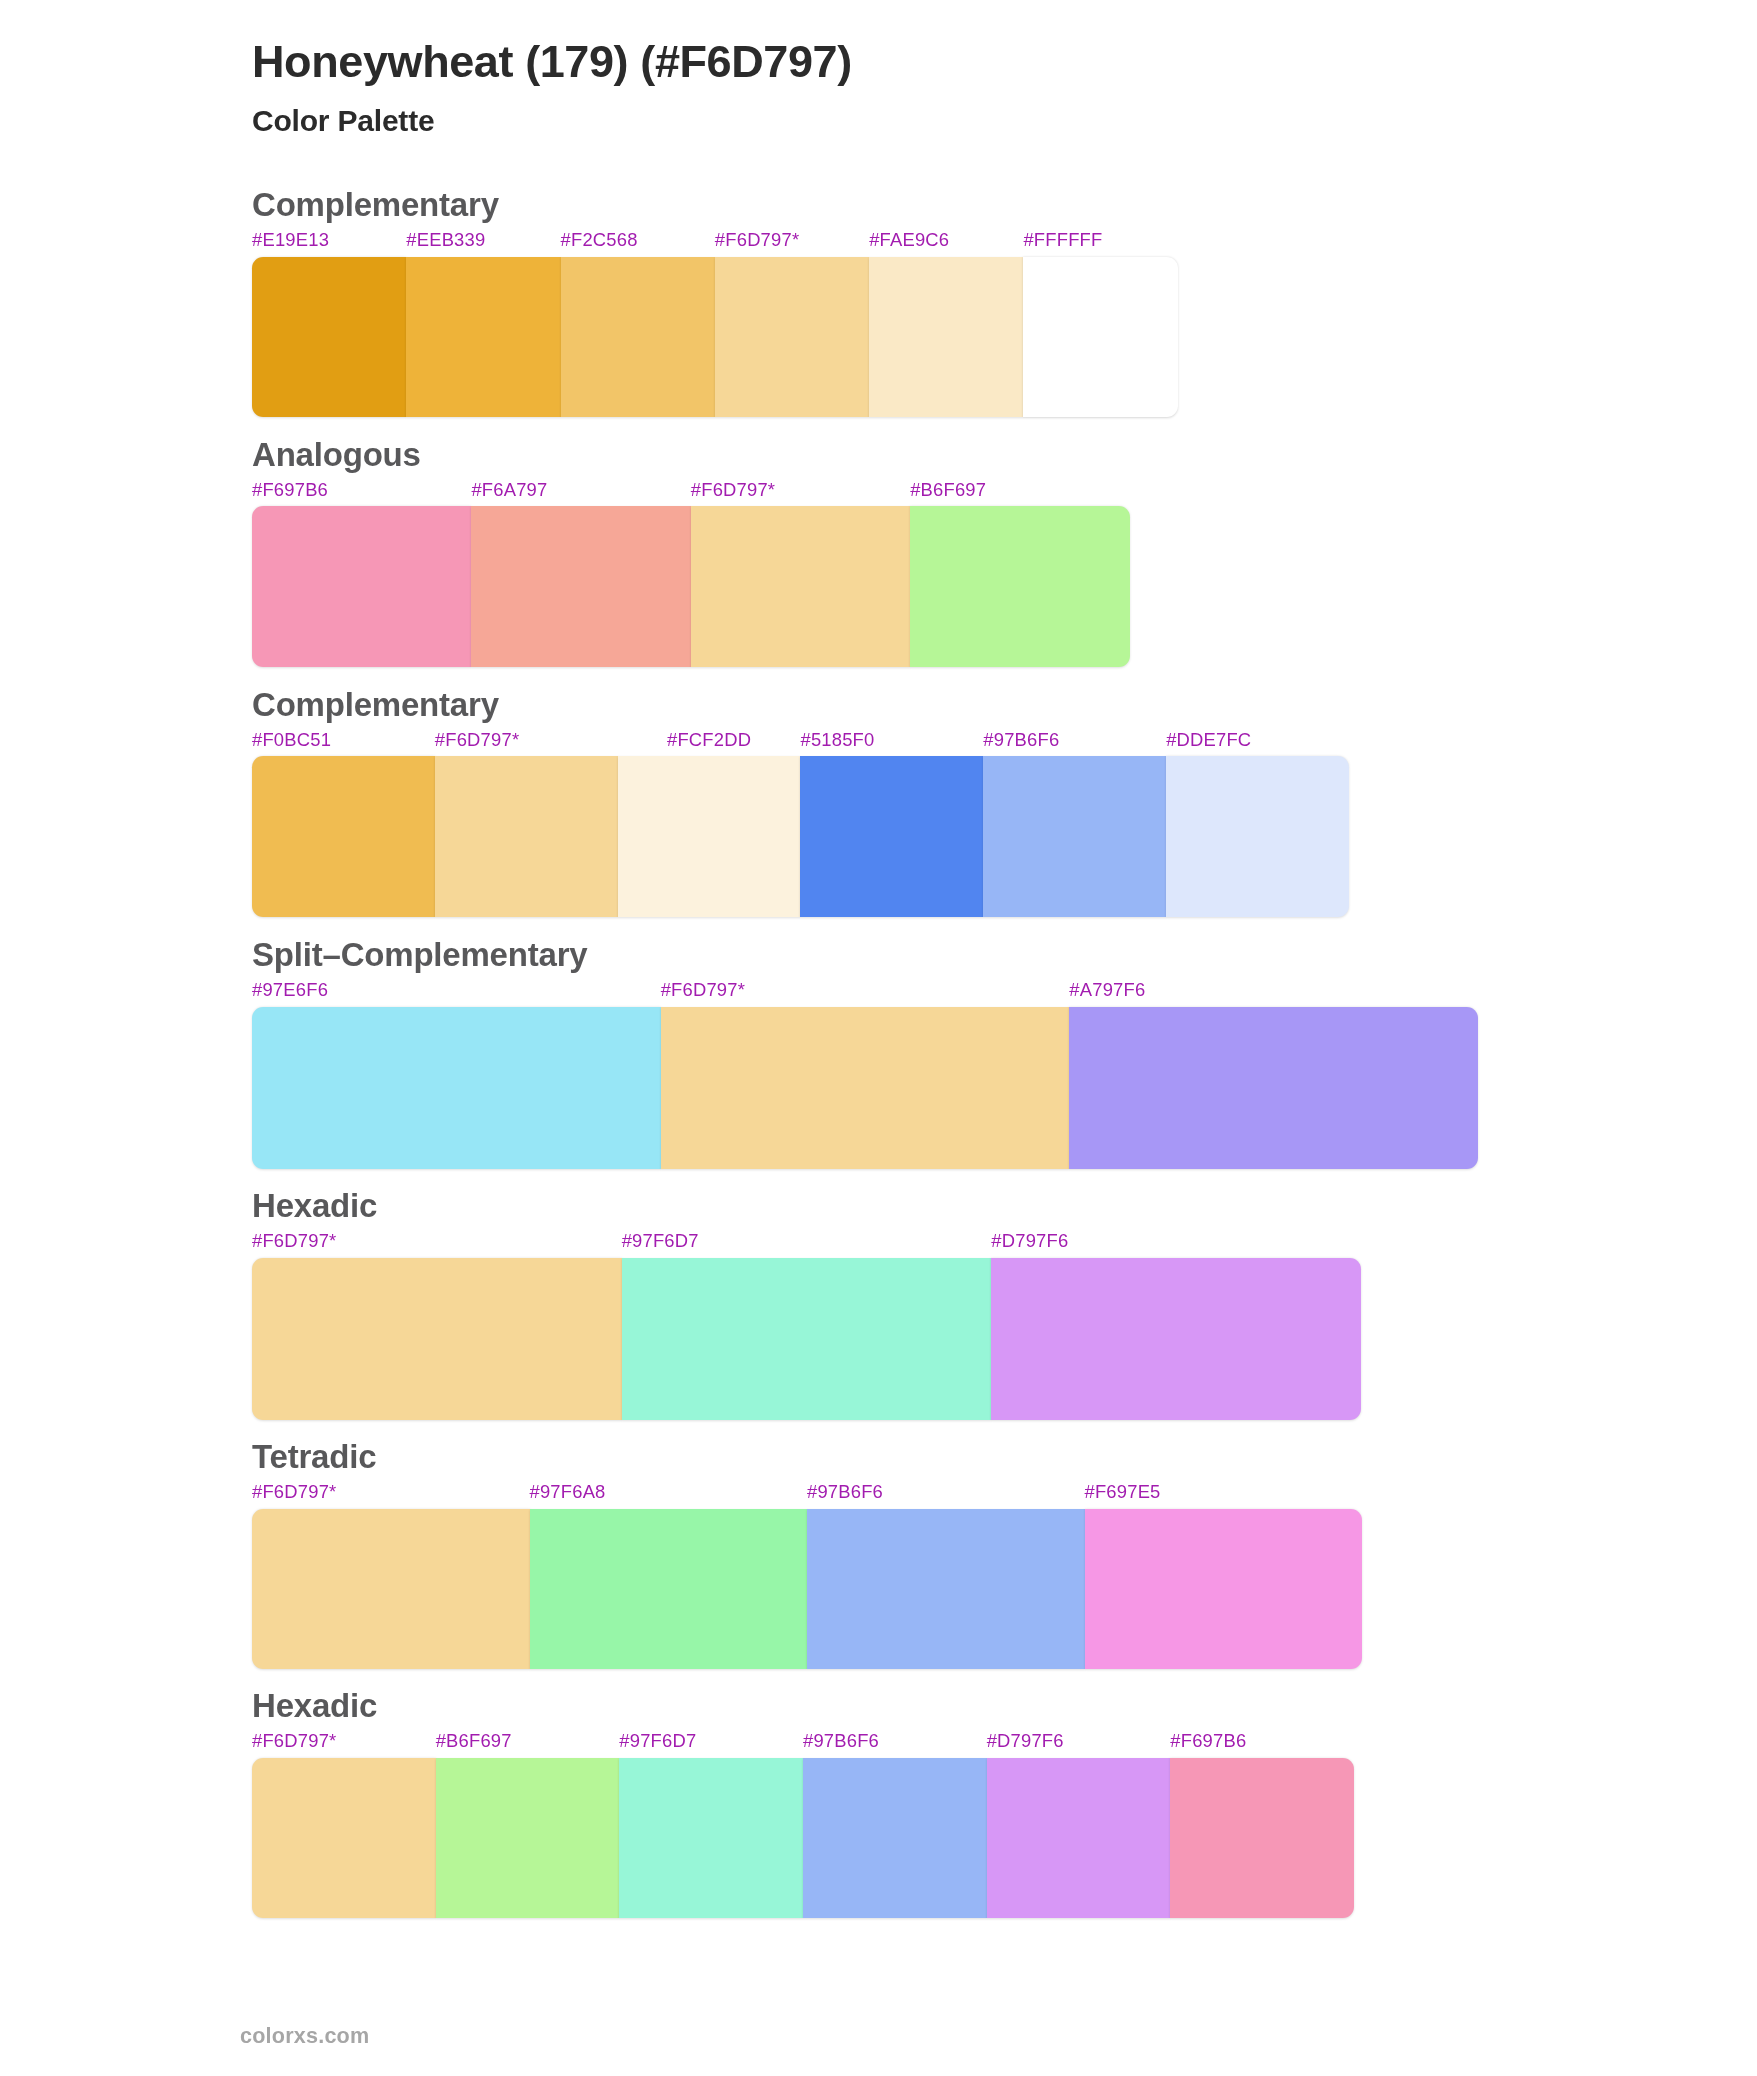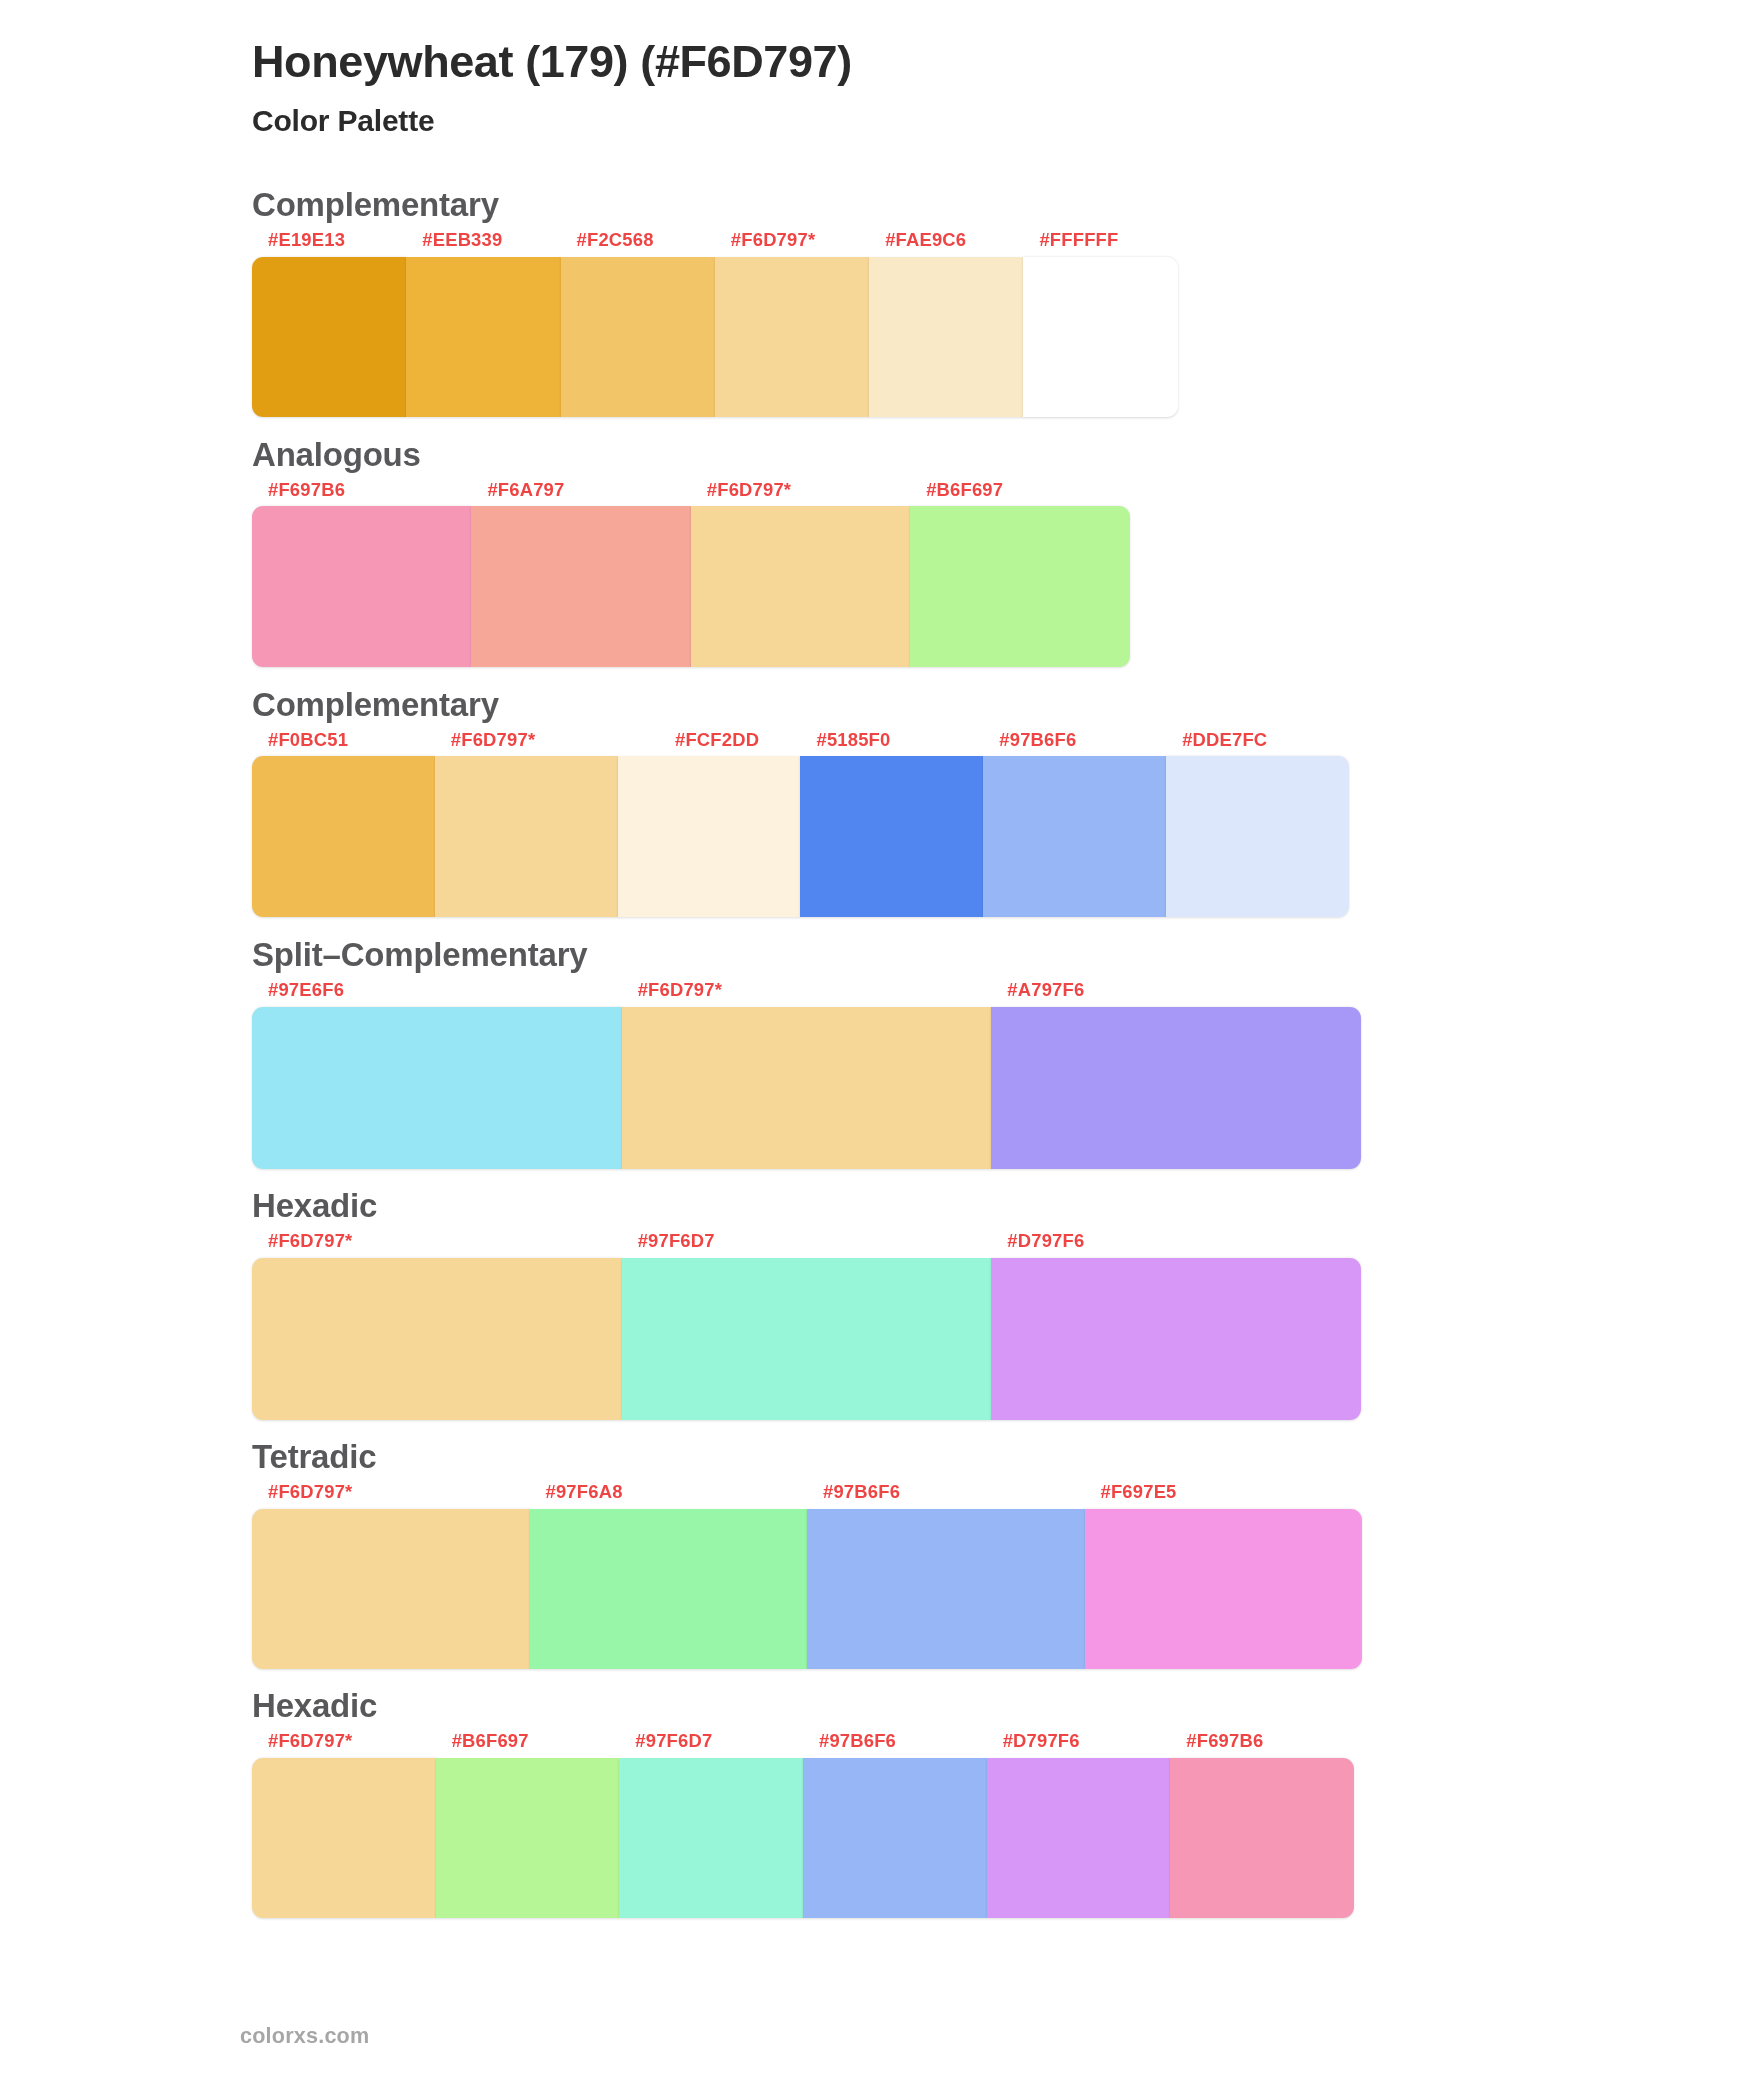--- a/index.html
+++ b/index.html
@@ -58,27 +58,26 @@
   .swatch-row {
     display: flex;
     align-items: flex-start;
   }
   .swatch {
     position: relative;
     box-sizing: border-box;
   }
   .swatch-label {
     font-size: 18.4px;
-    font-weight: bold;
-    color: #ef4444;
+    font-weight: normal;
+    color: #a21caf;
     letter-spacing: 0.2px;
     line-height: 1;
     padding-bottom: 7.2px;
     white-space: nowrap;
-    margin-left: 16px;
   }
   .swatch-chip {
     height: 160px;
     border-radius: 11.2px;
     box-shadow: 0 0.8px 2.4px rgba(0,0,0,0.13);
   }
   .swatch-chip.is-white {
     box-shadow: 0 0.8px 2.4px rgba(0,0,0,0.16);
   }
   
@@ -188,21 +187,21 @@
             <div class="swatch-chip" style="background: rgb(151, 182, 246); border-radius: 0px;"></div>
           </div>
           <div class="swatch" style="width: 16.6667%;">
             <div class="swatch-label">#DDE7FC</div>
             <div class="swatch-chip" style="background: rgb(221, 231, 252); border-top-left-radius: 0px; border-bottom-left-radius: 0px;"></div>
           </div>
         </div>
       </div>
       <div class="palette-section sec-split">
         <div class="section-title">Split–Complementary</div>
-        <div class="swatch-row" style="width: 1109px; justify-content: center;">
+        <div class="swatch-row" style="width: 1226px; justify-content: center;">
           <div class="swatch" style="width: 33.3333%;">
             <div class="swatch-label">#97E6F6</div>
             <div class="swatch-chip" style="background: rgb(151, 230, 246); border-top-right-radius: 0px; border-bottom-right-radius: 0px;"></div>
           </div>
           <div class="swatch" style="width: 33.3333%;">
             <div class="swatch-label">#F6D797*</div>
             <div class="swatch-chip" style="background: rgb(246, 215, 151); border-radius: 0px;"></div>
           </div>
           <div class="swatch" style="width: 33.3333%;">
             <div class="swatch-label">#A797F6</div>

